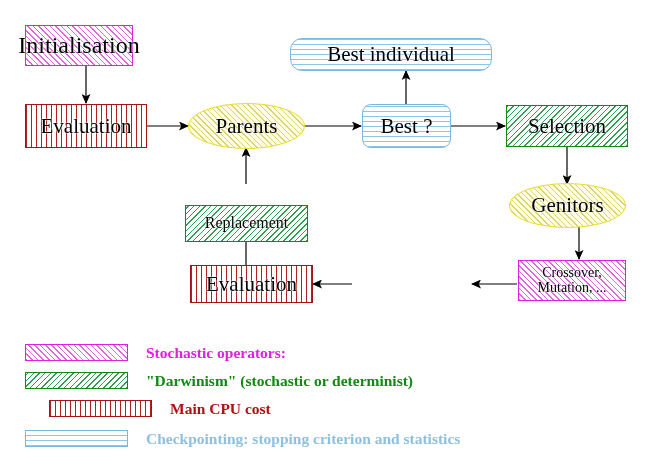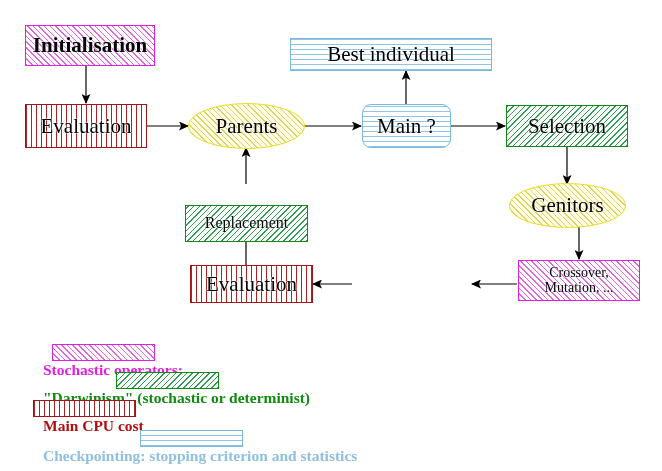--- a/index.html
+++ b/index.html
@@ -100,22 +100,21 @@
     position: absolute;
     left: 0; top: 338px;
     width: 662px;
     height: 133px;
   }
   .legend-row {
     position: absolute;
     left: 25px;
     height: 24px;
     display: flex;
-    align-items: center;
-    flex-direction: column;
+    align-items: flex-start;
   }
   .legend-swatch {
     width: 103px;
     height: 17px;
     box-sizing: border-box;
     flex: 0 0 auto;
   }
   .legend-text {
     margin-left: 18px;
     font-size: 15.5px;
@@ -157,49 +156,49 @@
 
     <line x1="517" y1="284" x2="472" y2="284" stroke="#000" stroke-width="1.2" marker-end="url(#arrow)"></line>
 
     <line x1="352" y1="284" x2="313" y2="284" stroke="#000" stroke-width="1.2" marker-end="url(#arrow)"></line>
 
     <line x1="246" y1="265" x2="246" y2="222" stroke="#000" stroke-width="1.2" marker-end="url(#arrow)"></line>
 
     <line x1="246" y1="184" x2="246" y2="148" stroke="#000" stroke-width="1.2" marker-end="url(#arrow)"></line>
   </svg>
 
-  <div class="node fill-magenta" style="left:25px; top:25px; width:130px; height:41px; font-size:21px;font-weight:bold;">
+  <div class="node fill-magenta" style="left:25px; top:25px; width:108px; height:41px; font-size:24px;">
     <span class="node-label">Initialisation</span>
   </div>
 
   <div class="node fill-red" style="left:25px; top:104px; width:122px; height:44px; font-size:21px;">
     <span class="node-label">Evaluation</span>
   </div>
 
   <div class="ellipse" style="left:188px; top:103px; width:117px; height:46px; font-size:21px;">
     <span class="node-label">Parents</span>
   </div>
 
   <div class="node fill-blue rounded" style="left:362px; top:104px; width:89px; height:44px; font-size:21px;">
-    <span class="node-label">Main ?</span>
-  </div>
-
-  <div class="node fill-blue" style="left:290px; top:38px; width:202px; height:33px; font-size:21px;">
+    <span class="node-label">Best ?</span>
+  </div>
+
+  <div class="node fill-blue" style="left:290px; top:38px; width:202px; height:33px; font-size:21px;border-radius:12px;">
     <span class="node-label">Best individual</span>
   </div>
 
   <div class="node fill-green" style="left:506px; top:105px; width:122px; height:42px; font-size:21px;">
     <span class="node-label">Selection</span>
   </div>
 
   <div class="ellipse" style="left:509px; top:183px; width:117px; height:45px; font-size:21px;">
     <span class="node-label">Genitors</span>
   </div>
 
-  <div class="node fill-magenta" style="left:518px; top:260px; width:122px; height:41px; font-size:14px;">
+  <div class="node fill-magenta" style="left:518px; top:260px; width:108px; height:41px; font-size:14px;">
     <span class="node-label">Crossover,
 Mutation, ...</span>
   </div>
 
 
   <div class="node fill-red" style="left:190px; top:265px; width:123px; height:38px; font-size:21px;">
     <span class="node-label">Evaluation</span>
   </div>
 
   <div class="node fill-green" style="left:185px; top:185px; width:123px; height:37px; font-size:16px;margin-top:20px;">
@@ -212,21 +211,21 @@
     <div class="legend-row" style="top:6px;">
       <span class="legend-swatch fill-magenta"></span>
       <span class="legend-text" style="color:#e020e0;">Stochastic operators:</span>
     </div>
 
     <div class="legend-row" style="top:34px;">
       <span class="legend-swatch fill-green"></span>
       <span class="legend-text" style="color:#108a10;">"Darwinism" (stochastic or determinist)</span>
     </div>
 
-    <div class="legend-row" style="top:62px;">
+    <div class="legend-row" style="top:62px;margin-left:24px;">
       <span class="legend-swatch fill-red"></span>
       <span class="legend-text" style="color:#b01010;">Main CPU cost</span>
     </div>
 
     <div class="legend-row" style="top:92px;">
       <span class="legend-swatch fill-blue"></span>
       <span class="legend-text" style="color:#8fc0e0;">Checkpointing: stopping criterion and statistics</span>
     </div>
 
   </div>

